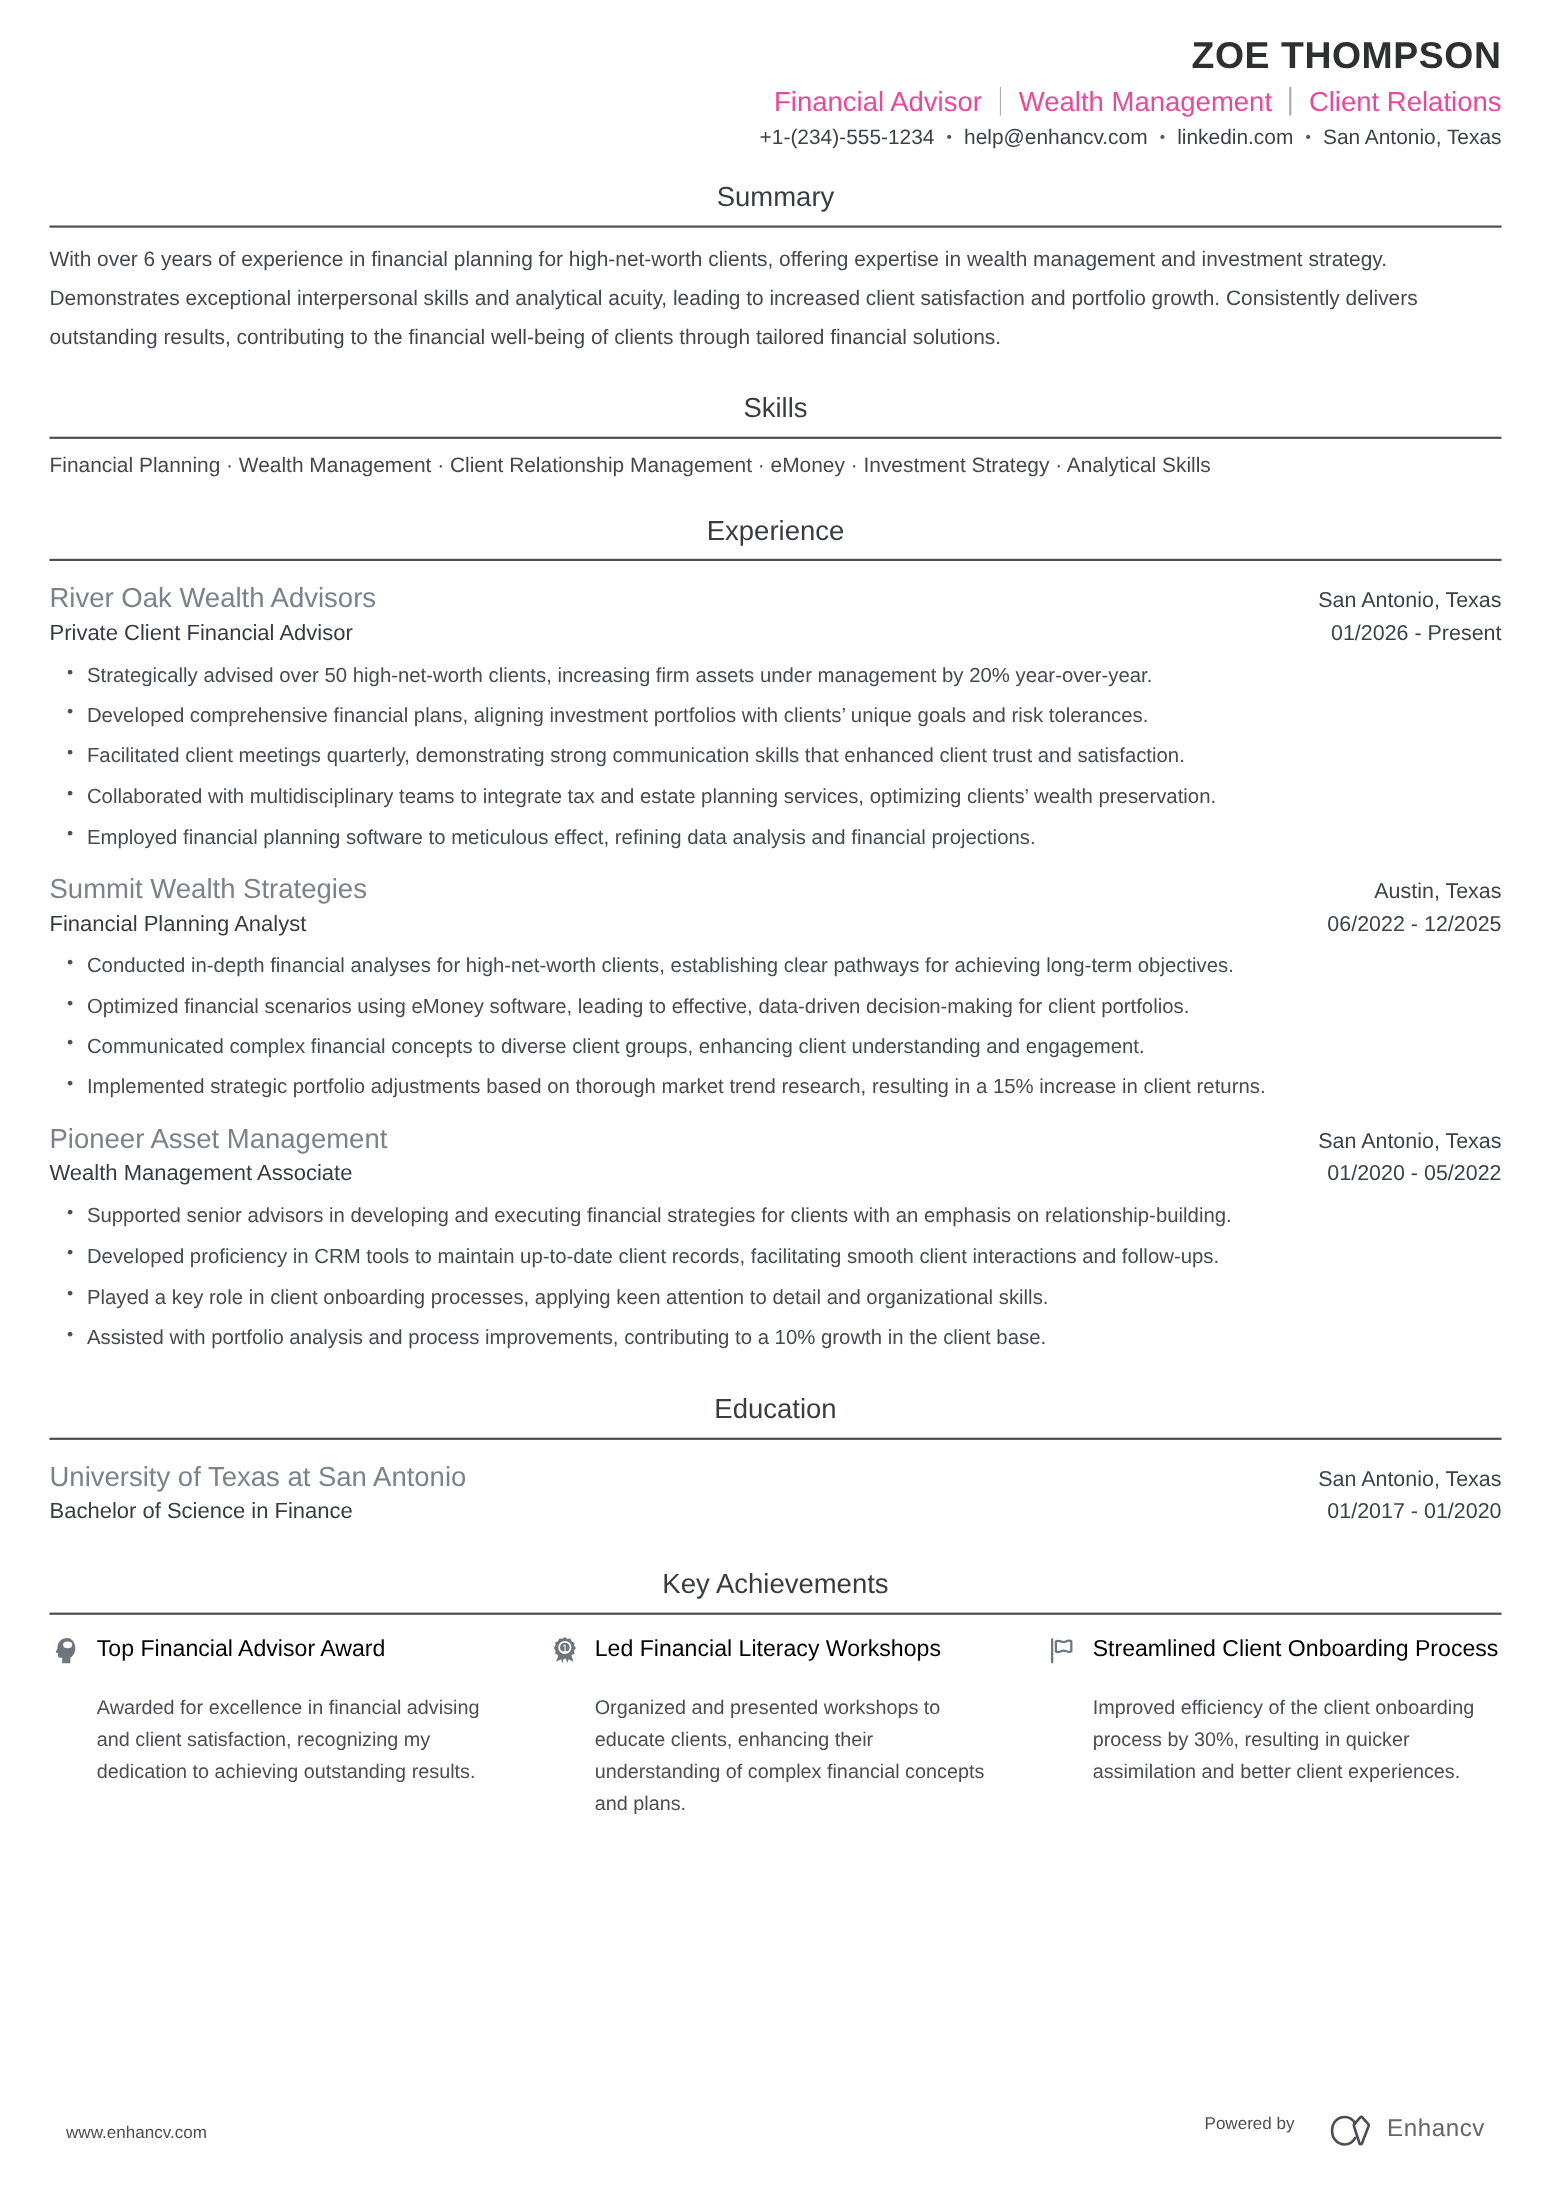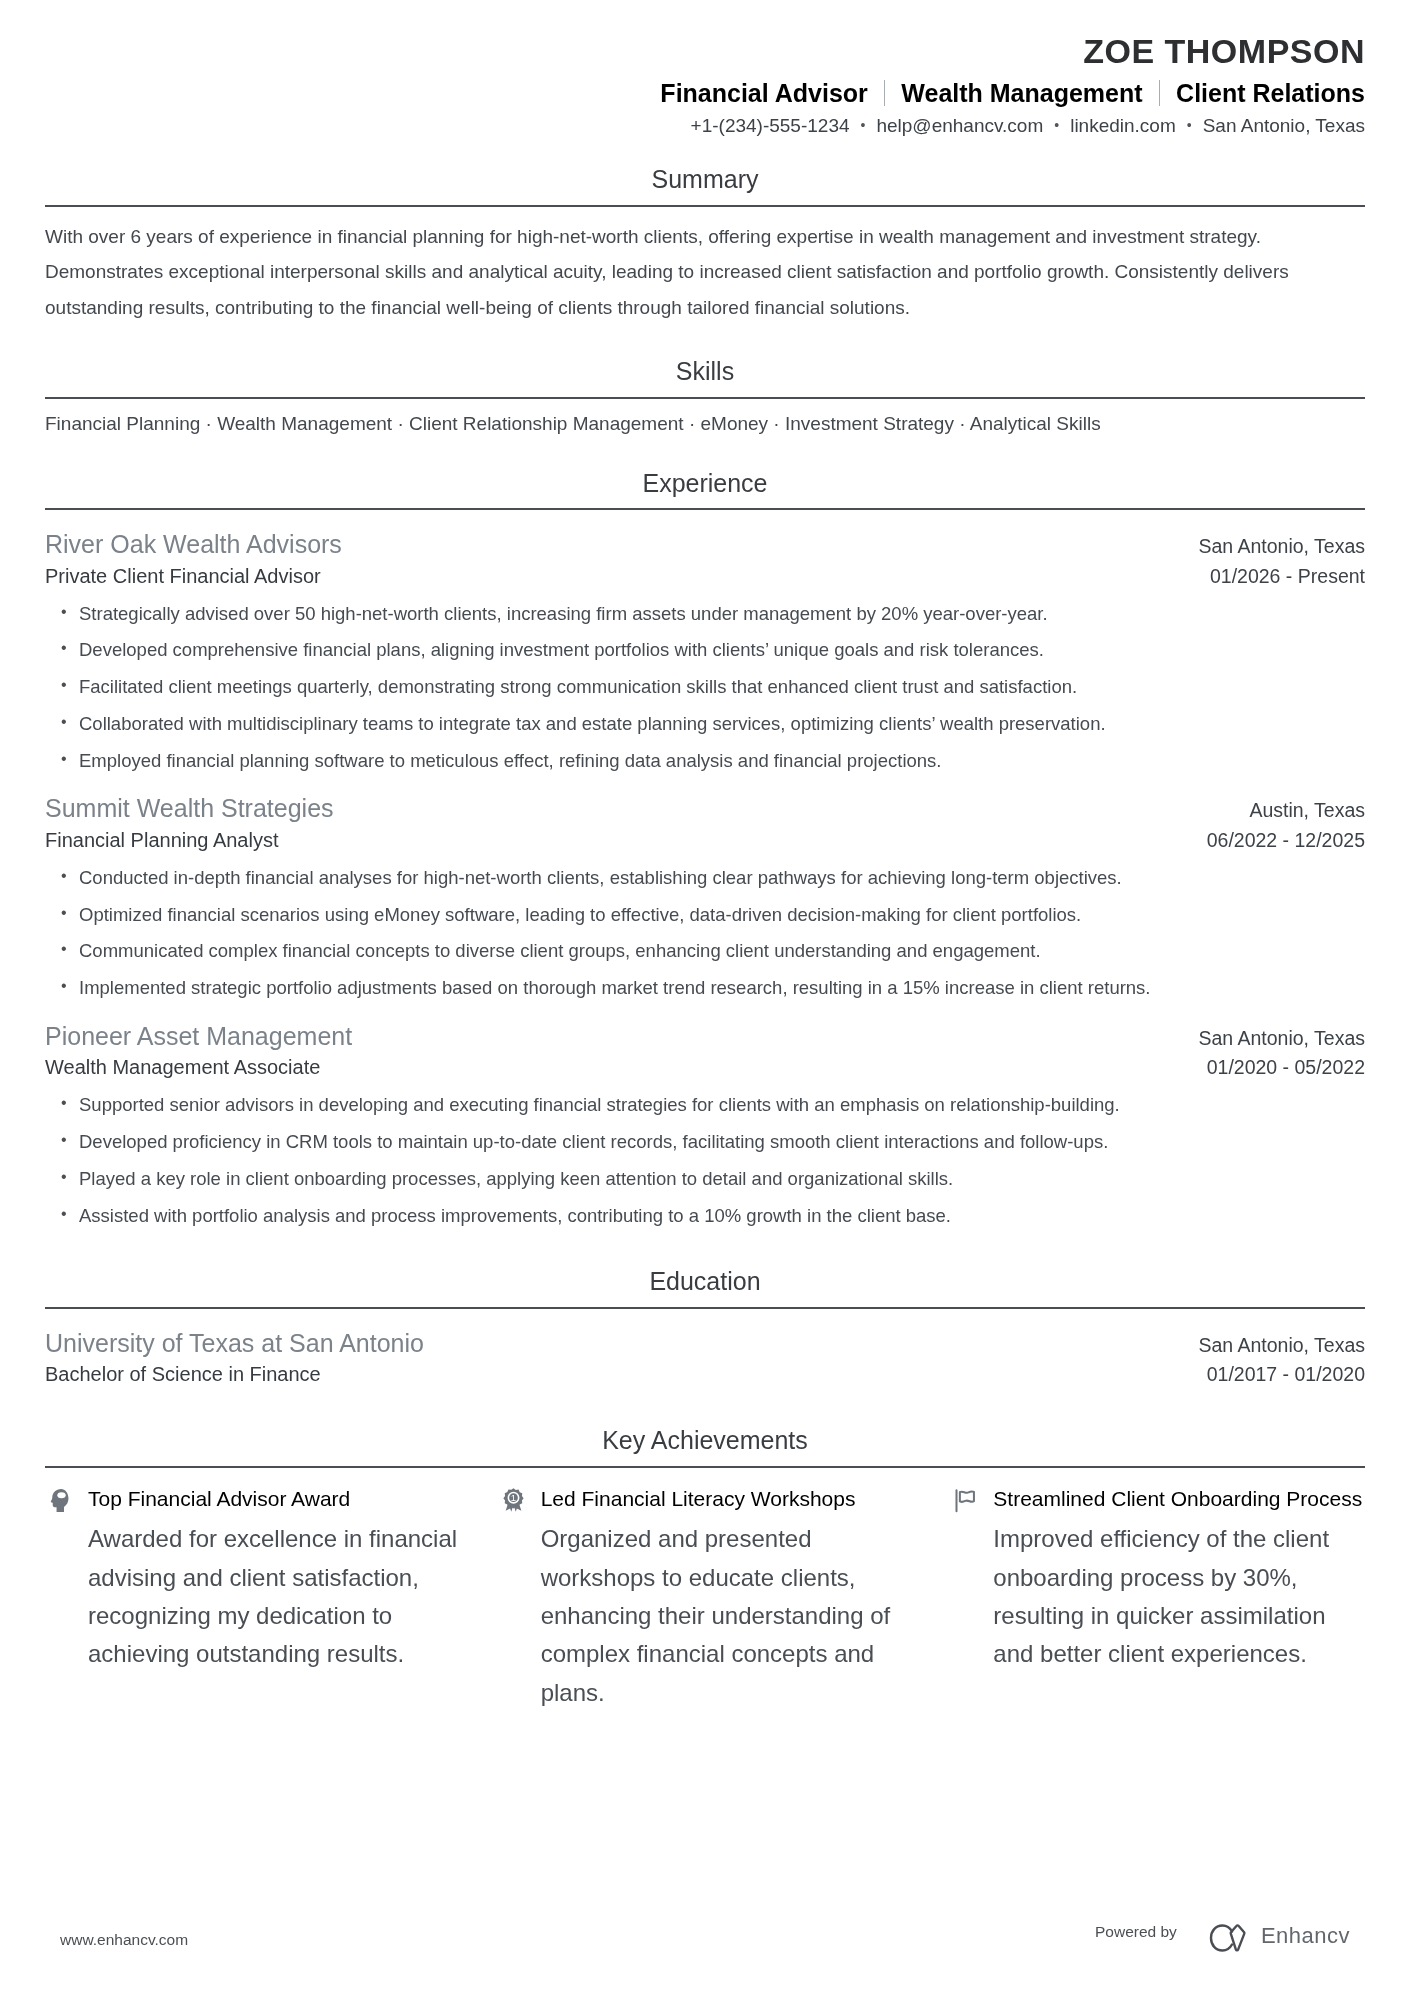--- a/index.html
+++ b/index.html
@@ -13,21 +13,21 @@
   }
   .page { padding: 30px 45px 0 45px; }
 
   
   .header { text-align: right; }
   .name {
     font-size: 34px; font-weight: 800; letter-spacing: 0.5px;
     color: #2d2f31; line-height: 1.25;
   }
   .subtitle {
-    margin-top: 4px; font-size: 25px; color: #000000; line-height: 1.3; font-weight: bold;
+    margin-top: 4px; font-size: 25px; color: #ec4899; line-height: 1.3;
   }
   .subtitle .part { display: inline-block; }
   .subtitle .part + .part::before {
     content: ""; display: inline-block; width: 1.5px; height: 26px;
     background: #a8adb3; margin: 0 16px; vertical-align: -4px;
   }
   .contact { margin-top: 6px; font-size: 19px; color: #3d4248; }
   .contact .contact-item { display: inline-block; }
   .contact .contact-item + .contact-item::before {
     content: "•"; color: #52565b; font-size: 14px; margin: 0 11px; vertical-align: 2px;
@@ -72,21 +72,21 @@
 
   .achievements-section { margin-top: 38px; }
   .ach-grid {
     margin-top: 16px;
     display: grid; grid-template-columns: 1fr 1fr 1fr; column-gap: 38px;
   }
   .ach-item { display: flex; align-items: flex-start; }
   .ach-icon { flex: 0 0 27px; margin: 3px 14px 0 2px; }
   .ach-icon svg { display: block; }
   .ach-title { font-size: 21px; color: #000000; line-height: 1.45; }
-  .ach-desc { margin-top: 6px; font-size: 24px; color: #494e54; line-height: 1.6; }
+  .ach-desc { margin-top: 24px; font-size: 18px; color: #494e54; line-height: 1.6; }
 
   
   .footer {
     position: absolute; left: 0; right: 0; bottom: 38px;
     padding: 0 60px;
     display: flex; justify-content: space-between; align-items: center;
   }
   .footer-site { font-size: 15.5px; color: #4b4f54; }
   .footer-right { display: flex; }
   .powered-by { font-size: 15.5px; color: #4b4f54; margin-right: 26px; }

